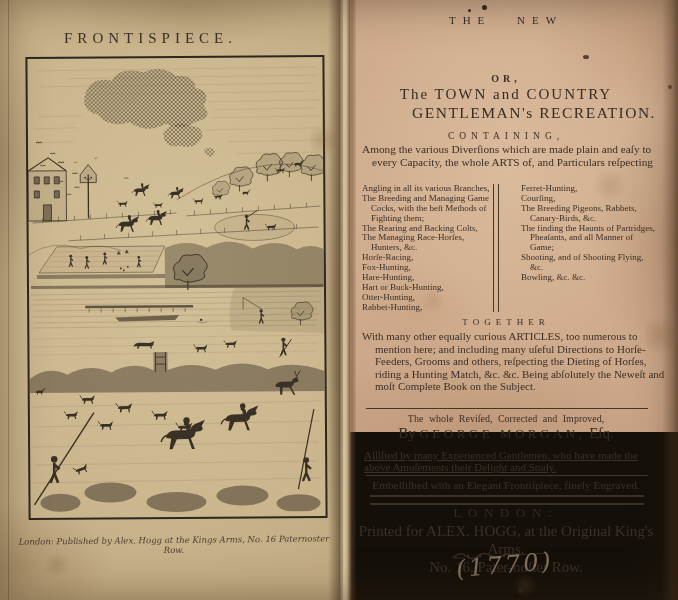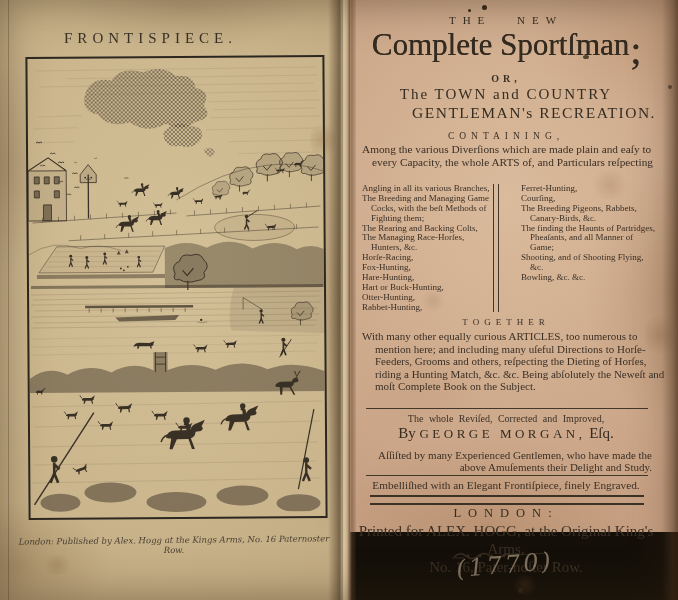--- a/index.html
+++ b/index.html
@@ -8,21 +8,21 @@
   .vignette{position:absolute;inset:0;box-shadow:inset 0 0 44px rgba(58,38,20,.5);z-index:40;pointer-events:none;}
 
   
   .page-left{position:absolute;left:0;top:0;width:342px;height:600px;background-color:#c3ad84;
     background-image:
       radial-gradient(ellipse 400px 520px at 46% 44%, rgba(226,208,170,.55), rgba(226,208,170,0) 70%),
       radial-gradient(ellipse 130px 90px at 6% 94%, rgba(118,88,54,.32), transparent 70%),
       radial-gradient(ellipse 90px 150px at 1% 28%, rgba(110,82,50,.26), transparent 70%),
       radial-gradient(ellipse 170px 60px at 55% 1%, rgba(120,92,58,.24), transparent 70%),
       radial-gradient(ellipse 110px 320px at 100% 50%, rgba(106,78,48,.35), transparent 75%);}
-  .page-right{position:absolute;left:350px;top:0;width:328px;height:532px;background-color:#c7a083;
+  .page-right{position:absolute;left:350px;top:0;width:328px;height:432px;background-color:#c7a083;
     background-image:
       radial-gradient(ellipse 420px 480px at 48% 38%, rgba(238,214,182,.5), transparent 72%),
       radial-gradient(ellipse 150px 110px at 88% 8%, rgba(150,105,70,.25), transparent 70%),
       radial-gradient(ellipse 120px 180px at 98% 55%, rgba(138,98,64,.36), transparent 72%),
       radial-gradient(ellipse 220px 130px at 42% 99%, rgba(150,108,72,.30), transparent 72%),
       radial-gradient(ellipse 90px 70px at 22% 72%, rgba(160,115,78,.18), transparent 70%);}
   .gutter{position:absolute;left:328px;top:0;width:28px;height:600px;z-index:30;pointer-events:none;
     background:linear-gradient(to right, rgba(70,48,30,0) 0%, rgba(70,48,30,.42) 30%, rgba(42,28,15,.5) 42%,
       #dac8a2 56%, #c9ad89 68%, rgba(96,66,42,.5) 85%, rgba(96,66,42,.12) 100%);}
   .right-edge{position:absolute;right:0;top:0;width:16px;height:600px;z-index:31;pointer-events:none;
@@ -58,21 +58,21 @@
   .col-l{width:140px;}
   .col-r{width:146px;margin-left:20px;}
   .col-div{width:4px;margin:0 2px;border-left:1.2px solid #43372a;border-right:1.2px solid #43372a;height:128px;}
   .list-item{font-size:9px;line-height:1.1;padding-left:9px;text-indent:-9px;}
   .together{left:6px;top:317px;width:300px;text-align:center;font-size:9px;letter-spacing:5px;}
   .together-text{left:12px;top:330px;width:292px;font-size:11px;line-height:1.14;text-indent:-13px;padding-left:13px;}
   .rule1{left:16px;top:408px;width:282px;border-top:1.6px solid #43372a;}
   .revised{left:6px;top:413px;width:300px;text-align:center;font-size:10px;word-spacing:3px;}
   .byline{left:6px;top:425px;width:300px;text-align:center;font-size:15px;white-space:nowrap;color:#352c21;}
   .byline .bname{font-size:13px;letter-spacing:3.5px;}
-  .assisted{left:14px;top:449px;width:288px;text-align:right;font-size:11px;line-height:1.13;}
+  .assisted{left:14px;top:449px;width:288px;text-align:left;font-size:11px;line-height:1.13;text-decoration:underline;}
   .rule2{left:16px;top:475px;width:282px;border-top:1.4px solid #43372a;}
   .embellished{left:6px;top:479px;width:300px;text-align:center;font-size:11.3px;}
   .dblrule{left:20px;top:495px;width:274px;height:6px;border-top:2.2px solid #3b3124;border-bottom:2.2px solid #3b3124;}
   .london{left:6px;top:506px;width:300px;text-align:center;font-size:12.5px;letter-spacing:7px;color:#352c21;}
   .imprint{left:6px;top:522px;width:300px;text-align:center;font-size:15px;line-height:1.2;}
   .flourish{left:100px;top:549px;width:110px;height:14px;}
   .year{left:70px;top:551px;width:170px;text-align:center;font-family:"DejaVu Serif",serif;font-style:italic;
     font-size:24px;letter-spacing:3px;color:#92816a;transform:rotate(-5deg);opacity:.85;}
 </style>
 </head>
@@ -321,21 +321,20 @@
       </svg>
     </div>
 
     <div class="fp-caption">London: Published by Alex. Hogg at the Kings Arms, No. 16 Paternoster Row.</div>
     <i class="spot" style="left:310px;top:120px;width:26px;height:40px;opacity:.5;"></i>
     <i class="spot" style="left:40px;top:555px;width:34px;height:20px;opacity:.4;"></i>
   </div>
 
   <div class="page-right">
     <div class="kicker">THE NEW</div>
-    <div class="title"><span>Complete Sportſman</span><span class="punct">;</span></div>
     <div class="or-line">OR,</div>
     <div class="sub1">The TOWN and COUNTRY</div>
     <div class="sub2">GENTLEMAN's RECREATION.</div>
     <div class="containing">CONTAINING,</div>
     <div class="intro">Among the various Diverſions which are made plain and eaſy to every Capacity, the whole ARTS of, and Particulars reſpecting</div>
 
     <div class="columns">
       <div class="col-l">
         <div class="list-item">Angling in all its various Branches,</div>
         <div class="list-item">The Breeding and Managing Game Cocks, with the beſt Methods of Fighting them;</div>

